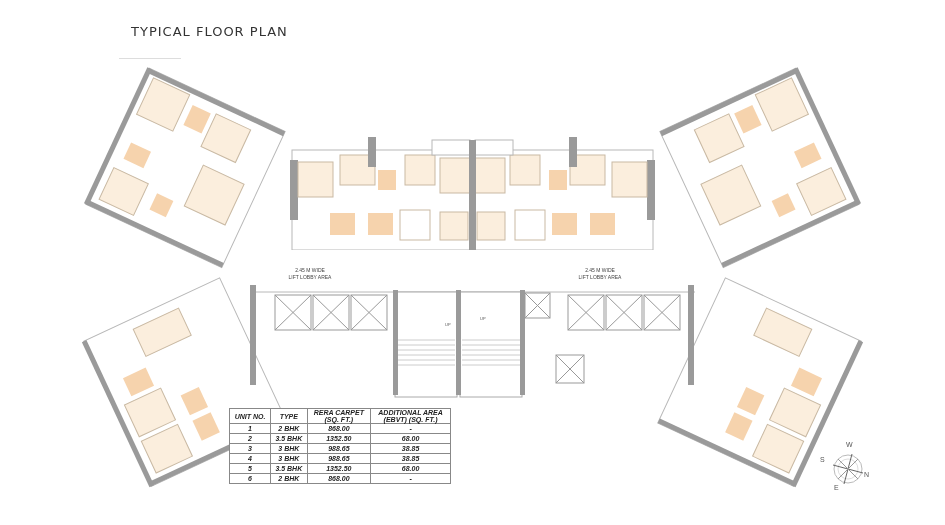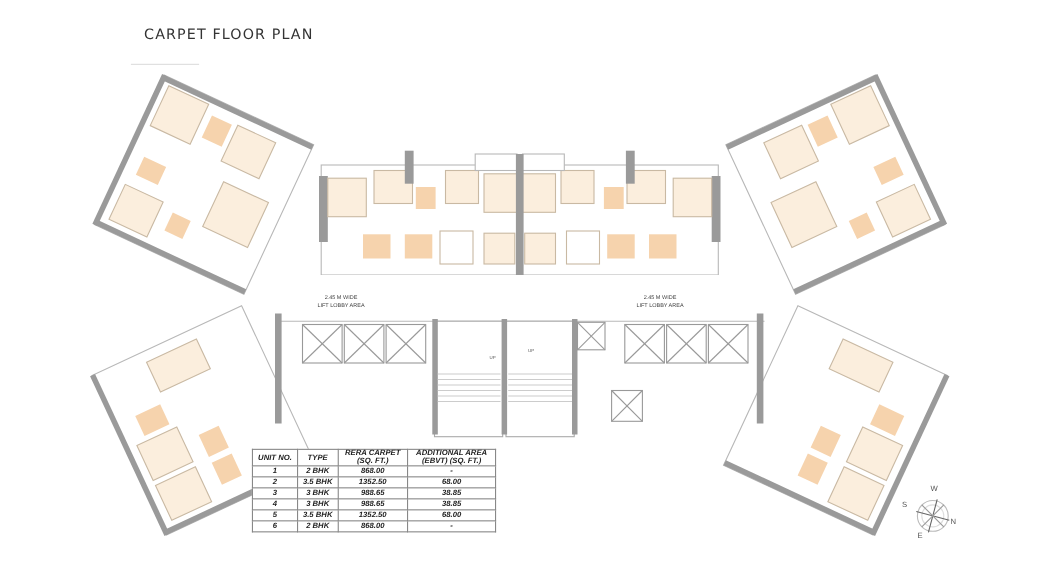--- a/index.html
+++ b/index.html
@@ -11,21 +11,21 @@
   .lobby { font-family:"Liberation Sans", sans-serif; font-size:5px; fill:#444; }
   table.area { position:absolute; left:229px; top:408px; border-collapse:collapse; width:222px; font-family:"Liberation Sans", sans-serif; font-style:italic; font-weight:bold; font-size:7px; color:#222; background:#fff; }
   table.area th, table.area td { border:1px solid #888; text-align:center; padding:0 2px; height:9px; }
   table.area th { height:11px; font-size:7px; }
   .compass { position:absolute; left:824px; top:443px; width:50px; height:50px; }
   .compass span { position:absolute; font-size:7px; color:#555; font-family:"Liberation Sans", sans-serif; }
 </style>
 </head>
 <body>
 
-<div class="title">CARPET FLOOR PLAN</div>
+<div class="title">TYPICAL FLOOR PLAN</div>
 <div class="title-rule"></div>
 
 <svg class="plan" width="945" height="525" viewBox="0 0 945 525">
 
   <g transform="rotate(25 190 170)">
     <rect x="110" y="95" width="150" height="150" fill="#fff" stroke="#b8b8b8"></rect>
     <rect x="118" y="102" width="40" height="40" fill="#fbeedd" stroke="#c9b9a3"></rect>
     <rect x="165" y="110" width="20" height="22" fill="#f6d3ad"></rect>
     <rect x="190" y="108" width="38" height="36" fill="#fbeedd" stroke="#c9b9a3"></rect>
     <rect x="200" y="160" width="45" height="45" fill="#fbeedd" stroke="#c9b9a3"></rect>

